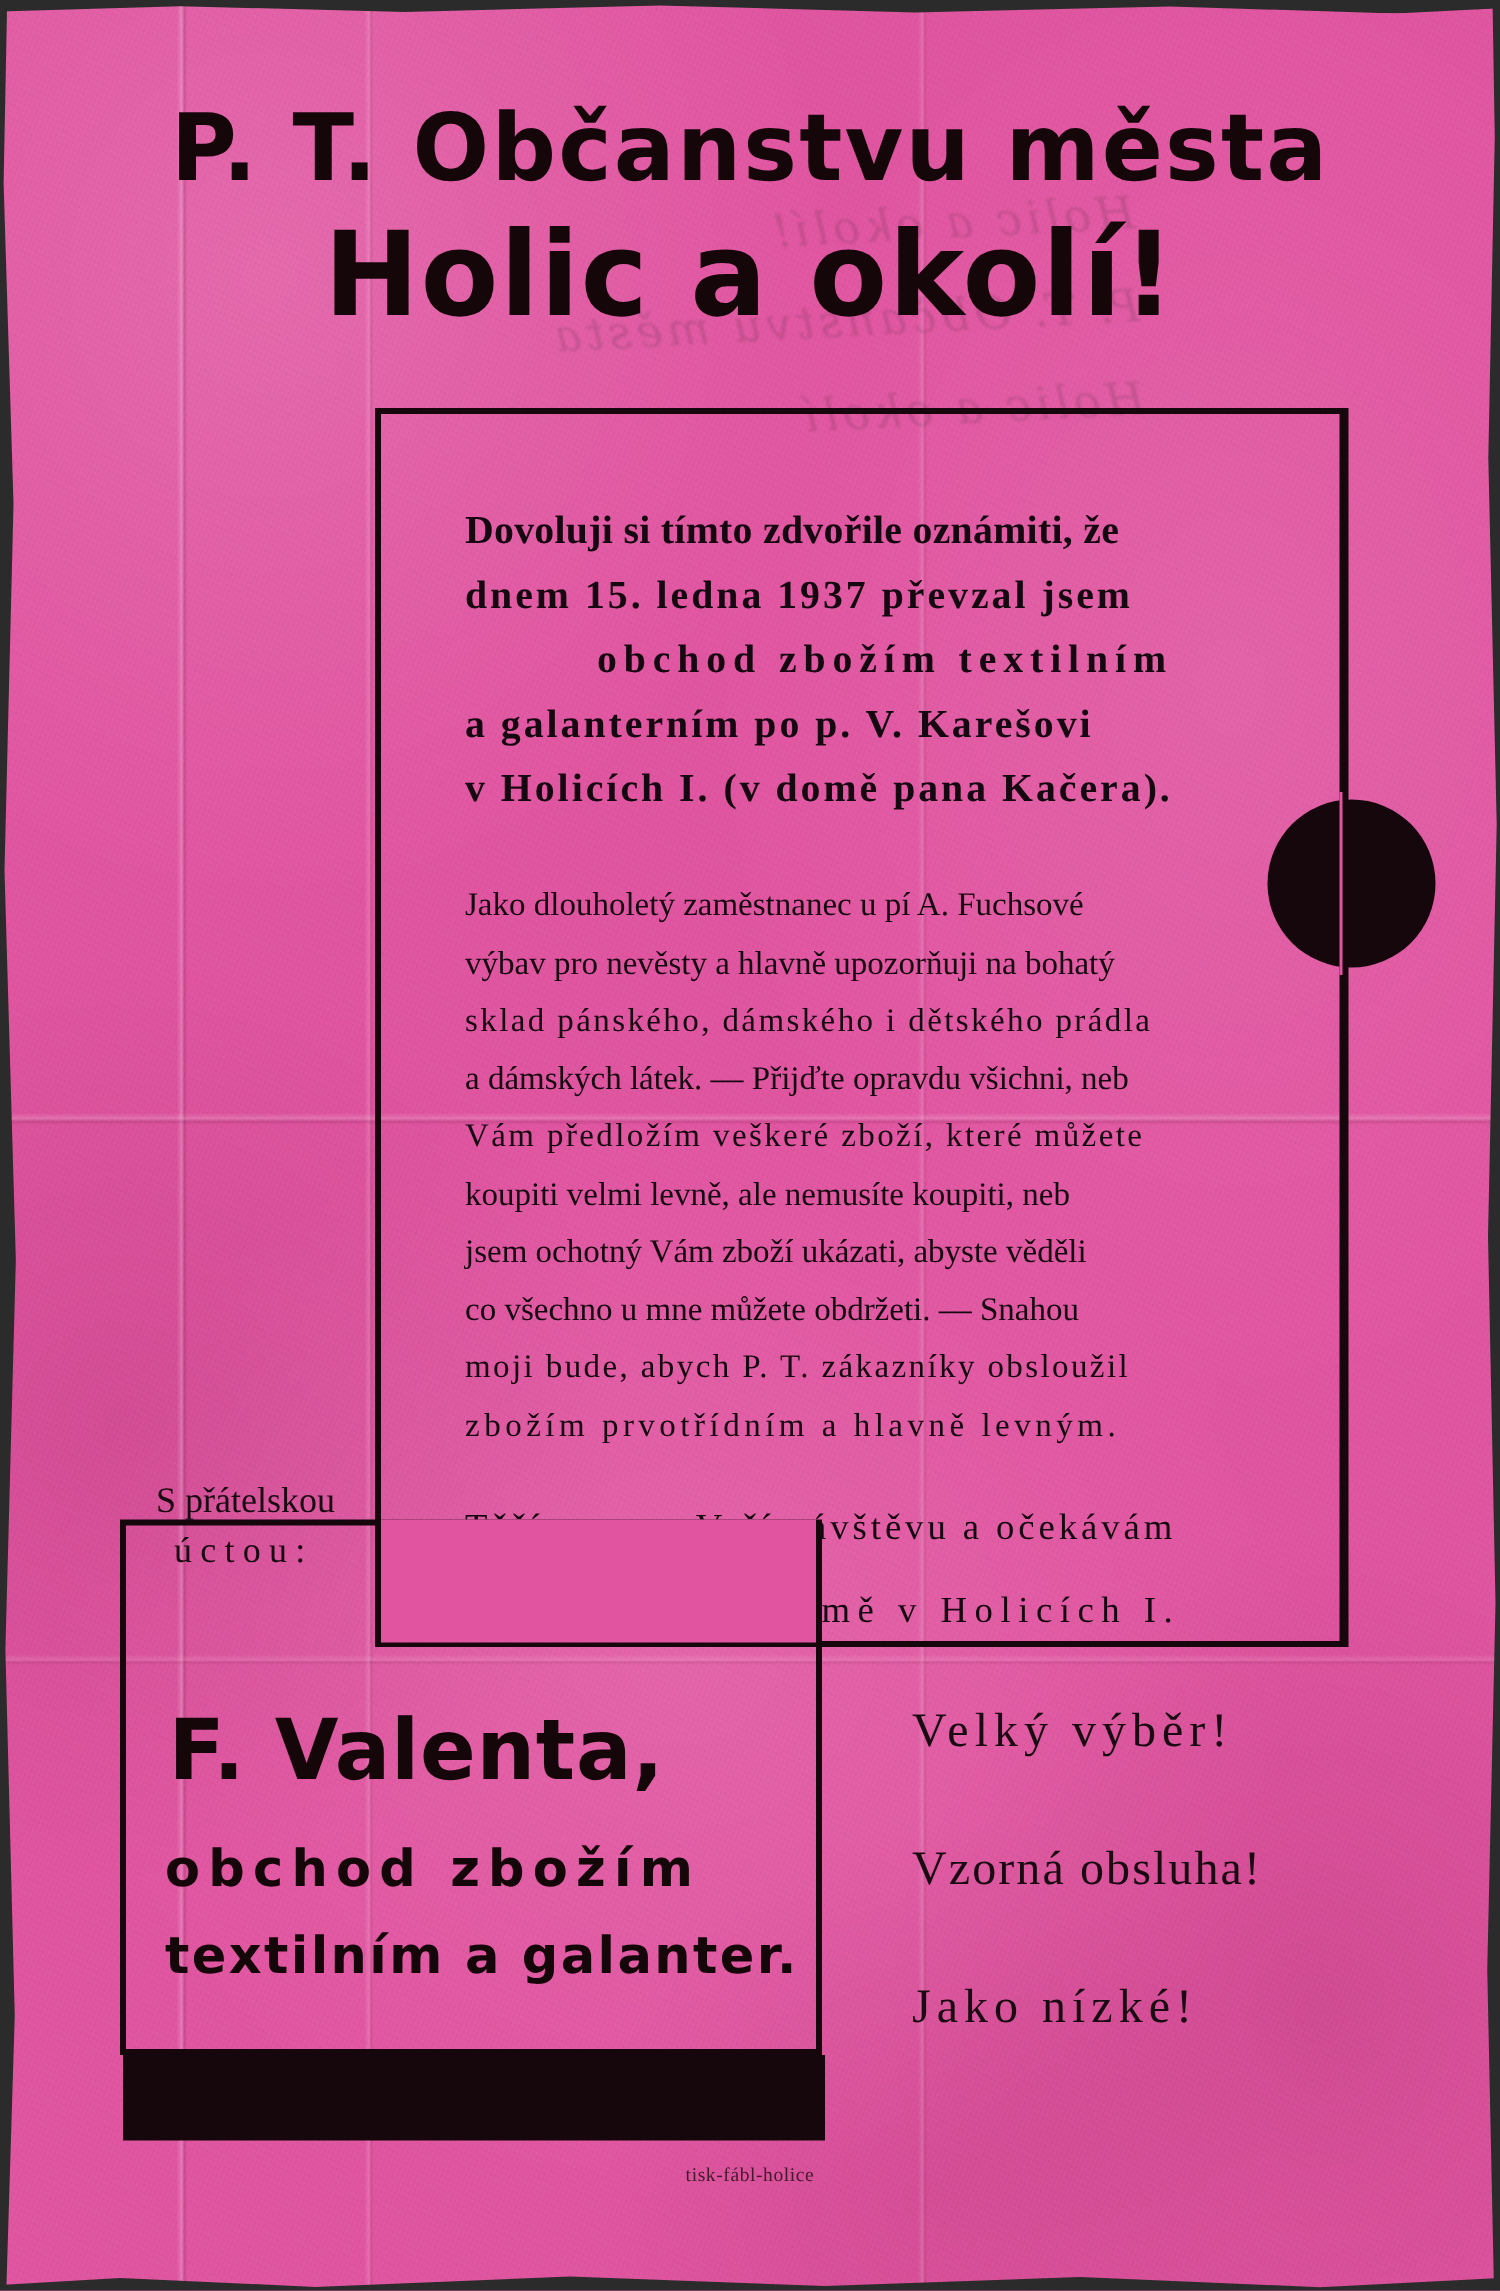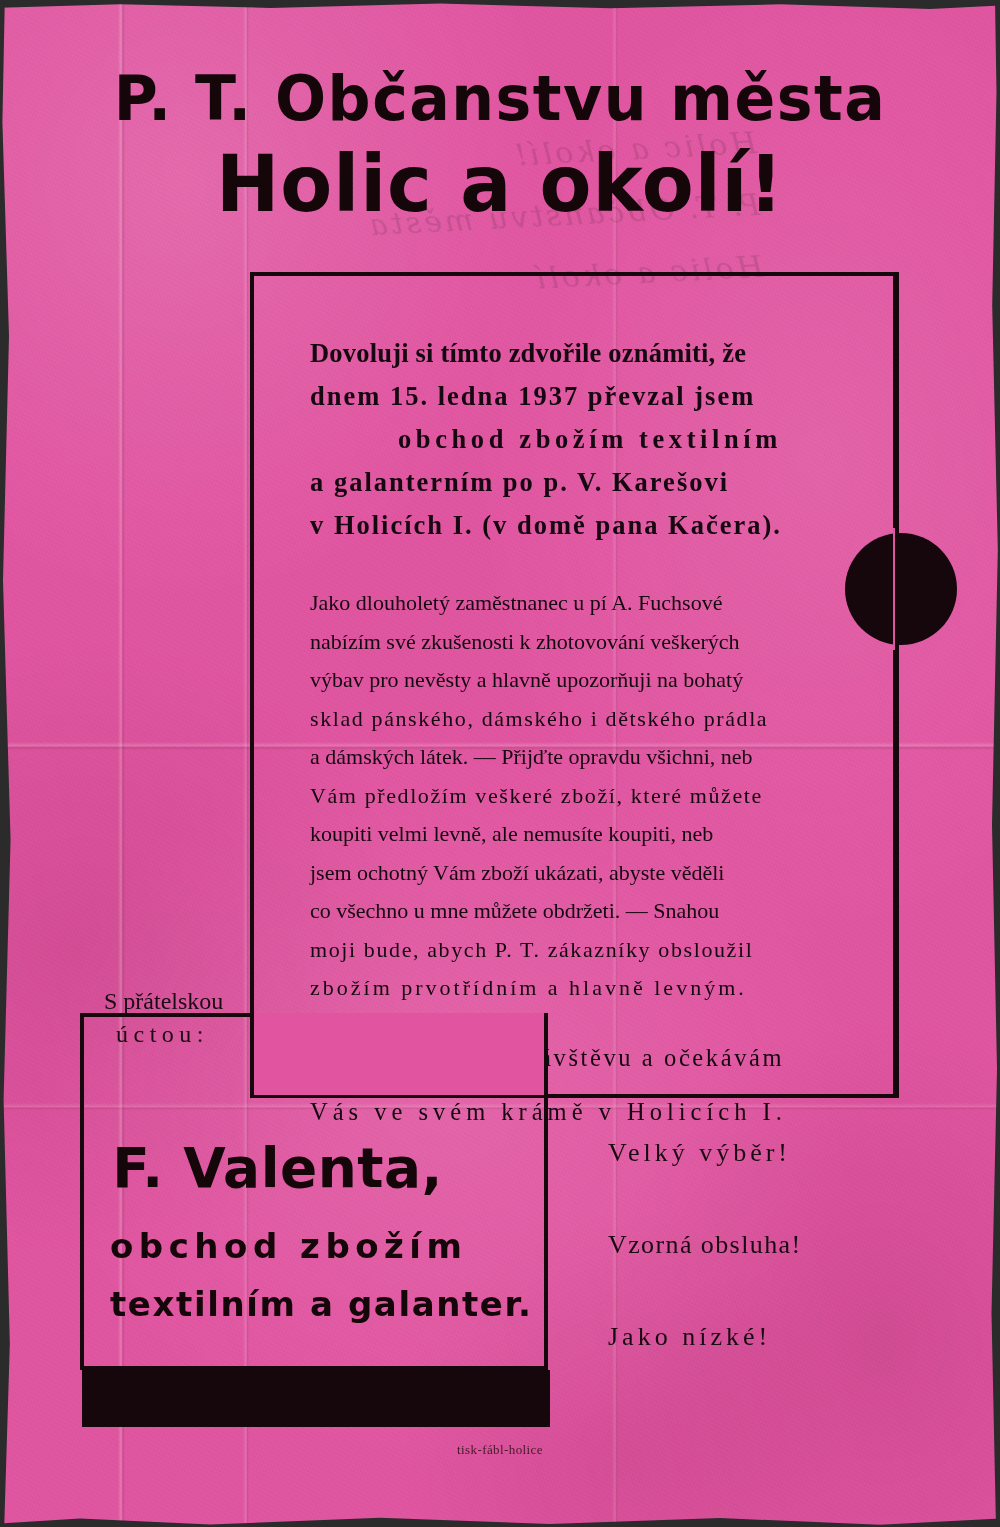--- a/index.html
+++ b/index.html
@@ -293,21 +293,21 @@
 
   
   #slogans {
     position: absolute;
     left: 608px;
     top: 1133px;
     width: 340px;
   }
   .slogan {
     display: block;
-    font-size: 26px;
+    font-size: 32px;
     line-height: 40px;
     letter-spacing: 4px;
     margin-bottom: 52px;
     color: #1a0b12;
     white-space: pre;
   }
   .slogan.tight { letter-spacing: 1.4px; }
 
   
   #printer-mark {
@@ -357,21 +357,20 @@
     <p class="para" id="para-lead">
       <span class="ln">Dovoluji si tímto zdvořile oznámiti, že</span>
       <span class="ln tracked-sm">dnem 15. ledna 1937 převzal jsem</span>
       <span class="ln tracked">obchod zbožím textilním</span>
       <span class="ln tracked-sm">a galanterním po p. V. Karešovi</span>
       <span class="ln tracked-sm">v Holicích I. (v domě pana Kačera).</span>
     </p>
 
     <p class="para" id="para-main">
       <span class="ln">Jako dlouholetý zaměstnanec u pí A. Fuchsové</span>
-      <span class="ln">nabízím své zkušenosti k zhotovování veškerých</span>
       <span class="ln">výbav pro nevěsty a hlavně upozorňuji na bohatý</span>
       <span class="ln tracked">sklad pánského, dámského i dětského prádla</span>
       <span class="ln">a dámských látek. — Přijďte opravdu všichni, neb</span>
       <span class="ln tracked">Vám předložím veškeré zboží, které můžete</span>
       <span class="ln">koupiti velmi levně, ale nemusíte koupiti, neb</span>
       <span class="ln">jsem ochotný Vám zboží ukázati, abyste věděli</span>
       <span class="ln">co všechno u mne můžete obdržeti. — Snahou</span>
       <span class="ln tracked">moji bude, abych P. T. zákazníky obsloužil</span>
       <span class="ln tracked-lg">zbožím prvotřídním a hlavně levným.</span>
     </p>

